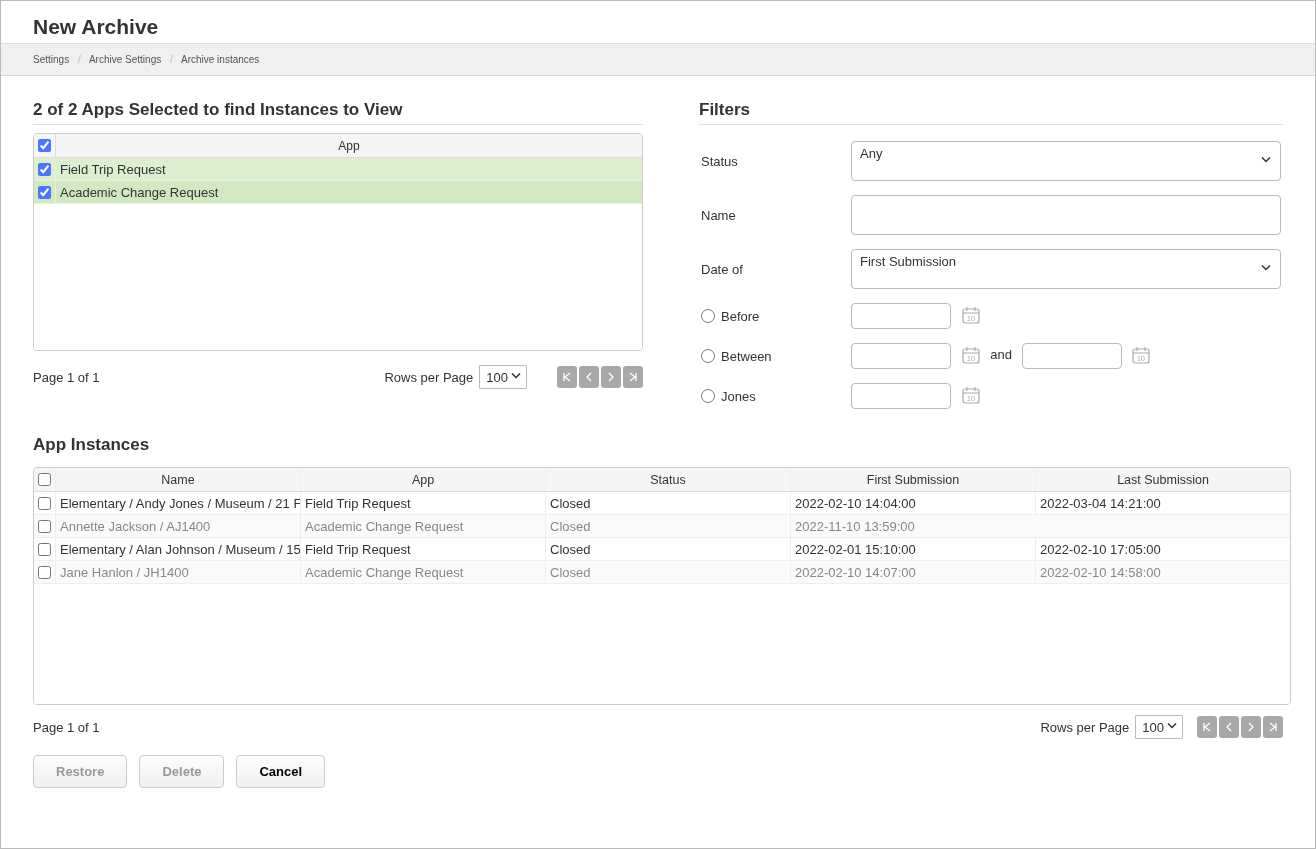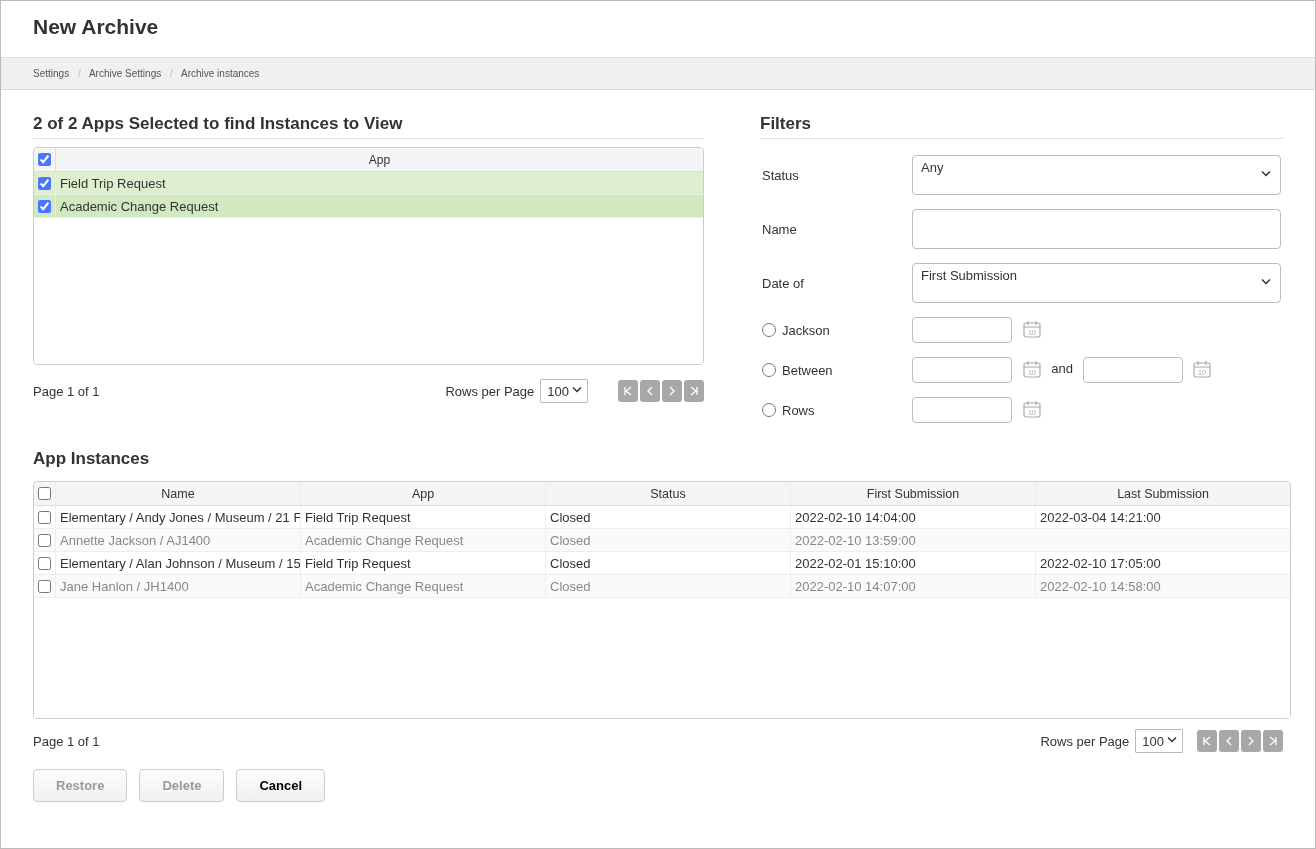--- a/index.html
+++ b/index.html
@@ -11,21 +11,21 @@
     background: #fff;
   }
   .window {
     border: 1px solid #bbb;
     margin: 0;
     width: 1316px;
     height: 849px;
     position: relative;
   }
   .title-bar {
-    padding: 14px 32px 18px 32px;
+    padding: 14px 32px 4px 32px;
     font-size: 21px;
     font-weight: bold;
     color: #333;
     border-bottom: 1px solid #ddd;
   }
   .breadcrumb-bar {
     background: #f0f0f0;
     border-bottom: 1px solid #d8d8d8;
     padding: 10px 32px;
     font-size: 10px;
@@ -33,21 +33,21 @@
   }
   .breadcrumb-bar .sep {
     color: #bbb;
     margin: 0 6px;
   }
   .content {
     display: flex;
     padding: 24px 32px 0 32px;
     gap: 56px;
   }
-  .left-col { width: 671px; }
+  .left-col { width: 610px; }
   .right-col { flex: 1; }
   .section-heading {
     font-size: 17px;
     font-weight: bold;
     color: #333;
     margin: 0 0 8px 0;
     padding-bottom: 4px;
   }
   .section-heading.underline { border-bottom: 1px solid #e0e0e0; }
   .app-table {
@@ -344,21 +344,21 @@
             <span class="chev-down"><svg width="12" height="12" viewBox="0 0 12 12">
                       <path d="M2 4l4 4 4-4" stroke="#333" stroke-width="1.5" fill="none"></path>
                     </svg></span>
           </div>
         </td>
       </tr>
       <tr>
         <td class="filter-label-col">
           <span class="radio-row">
                   <input type="radio" name="dr" style="">
-                  <span>Jackson</span>
+                  <span>Before</span>
                 </span>
         </td>
         <td>
           <span class="date-input"></span>
           <span class="cal-icon">
             <svg width="20" height="20" viewBox="0 0 20 20" fill="none" stroke="#aaa" stroke-width="1.2">
                     <rect x="2" y="4" width="16" height="14" rx="2"></rect>
                     <path d="M2 8h16M6 2v4M14 2v4"></path>
                     <text x="10" y="16" font-size="7" fill="#aaa" text-anchor="middle" stroke="none">10</text>
                   </svg>
@@ -389,21 +389,21 @@
                     <path d="M2 8h16M6 2v4M14 2v4"></path>
                     <text x="10" y="16" font-size="7" fill="#aaa" text-anchor="middle" stroke="none">10</text>
                   </svg>
           </span>
         </td>
       </tr>
       <tr>
         <td class="filter-label-col">
           <span class="radio-row">
                   <input type="radio" name="dr" style="">
-                  <span>Rows</span>
+                  <span>Jones</span>
                 </span>
         </td>
         <td>
           <span class="date-input"></span>
           <span class="cal-icon">
             <svg width="20" height="20" viewBox="0 0 20 20" fill="none" stroke="#aaa" stroke-width="1.2">
                     <rect x="2" y="4" width="16" height="14" rx="2"></rect>
                     <path d="M2 8h16M6 2v4M14 2v4"></path>
                     <text x="10" y="16" font-size="7" fill="#aaa" text-anchor="middle" stroke="none">10</text>
                   </svg>
@@ -439,21 +439,21 @@
         <div class="col-first">2022-02-10 14:04:00</div>
         <div class="col-last">2022-03-04 14:21:00</div>
       </div>
       <div class="inst-row alt">
         <div class="col-chk">
               <input type="checkbox" style="">
             </div>
         <div class="col-name">Annette Jackson / AJ1400</div>
         <div class="col-app">Academic Change Request</div>
         <div class="col-status">Closed</div>
-        <div class="col-first">2022-02-10 13:59:00</div>
+        <div class="col-first">2022-11-10 13:59:00</div>
       </div>
       <div class="inst-row">
         <div class="col-chk">
               <input type="checkbox" style="">
             </div>
         <div class="col-name">Elementary / Alan Johnson / Museum / 15 Feb 2</div>
         <div class="col-app">Field Trip Request</div>
         <div class="col-status">Closed</div>
         <div class="col-first">2022-02-01 15:10:00</div>
         <div class="col-last">2022-02-10 17:05:00</div>

